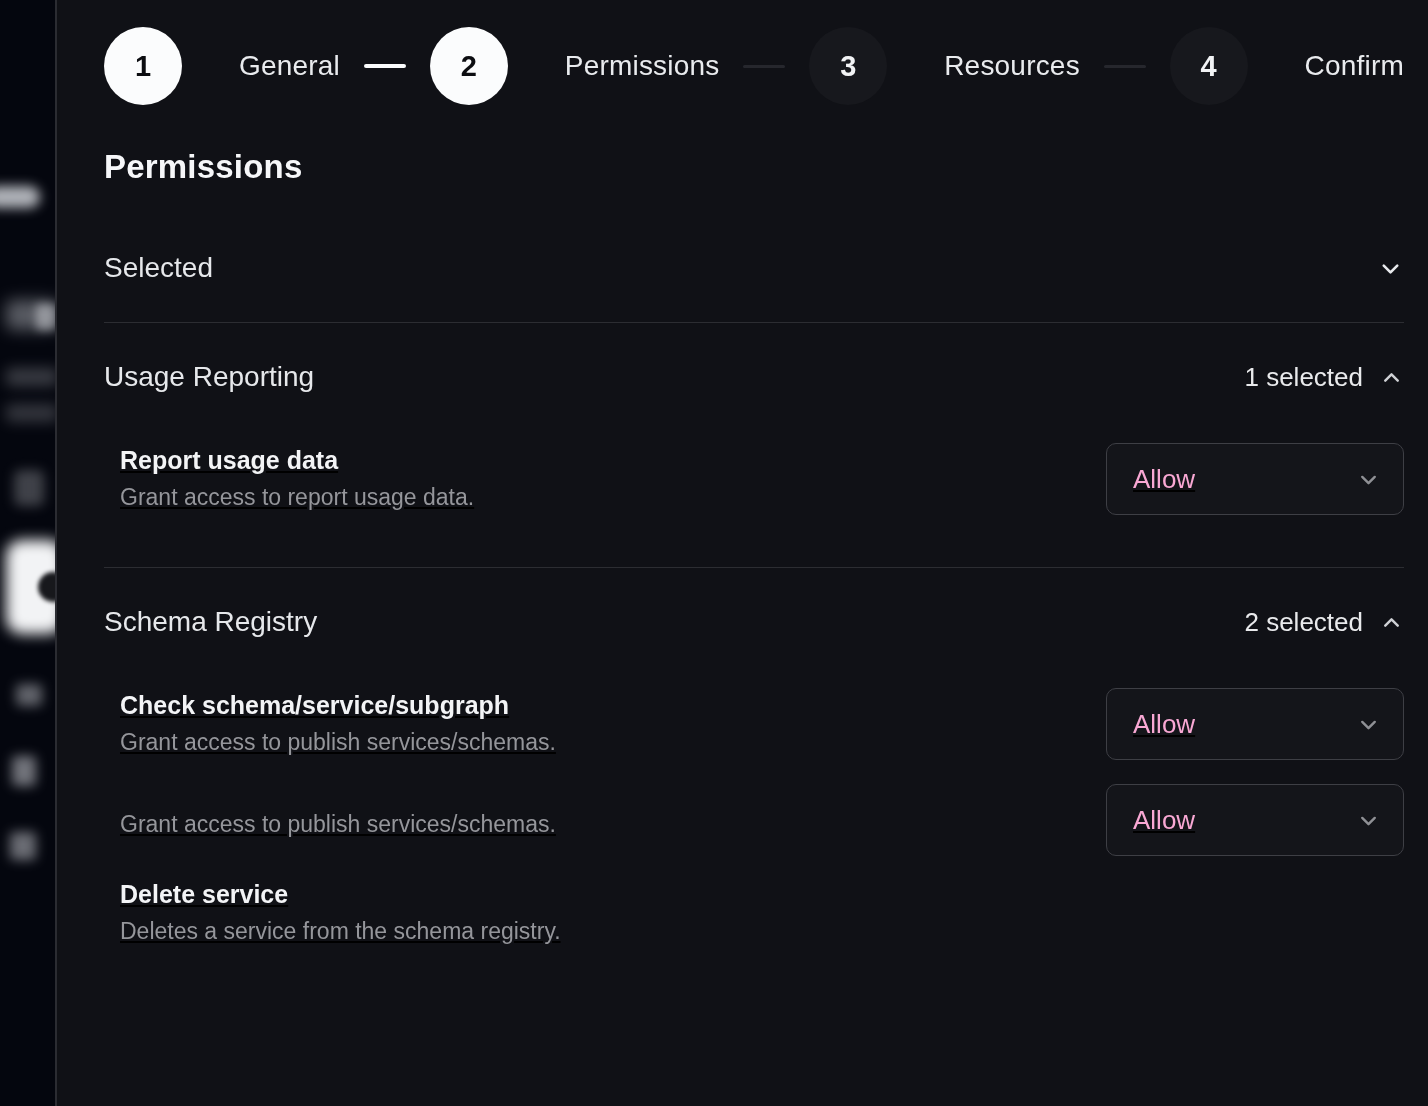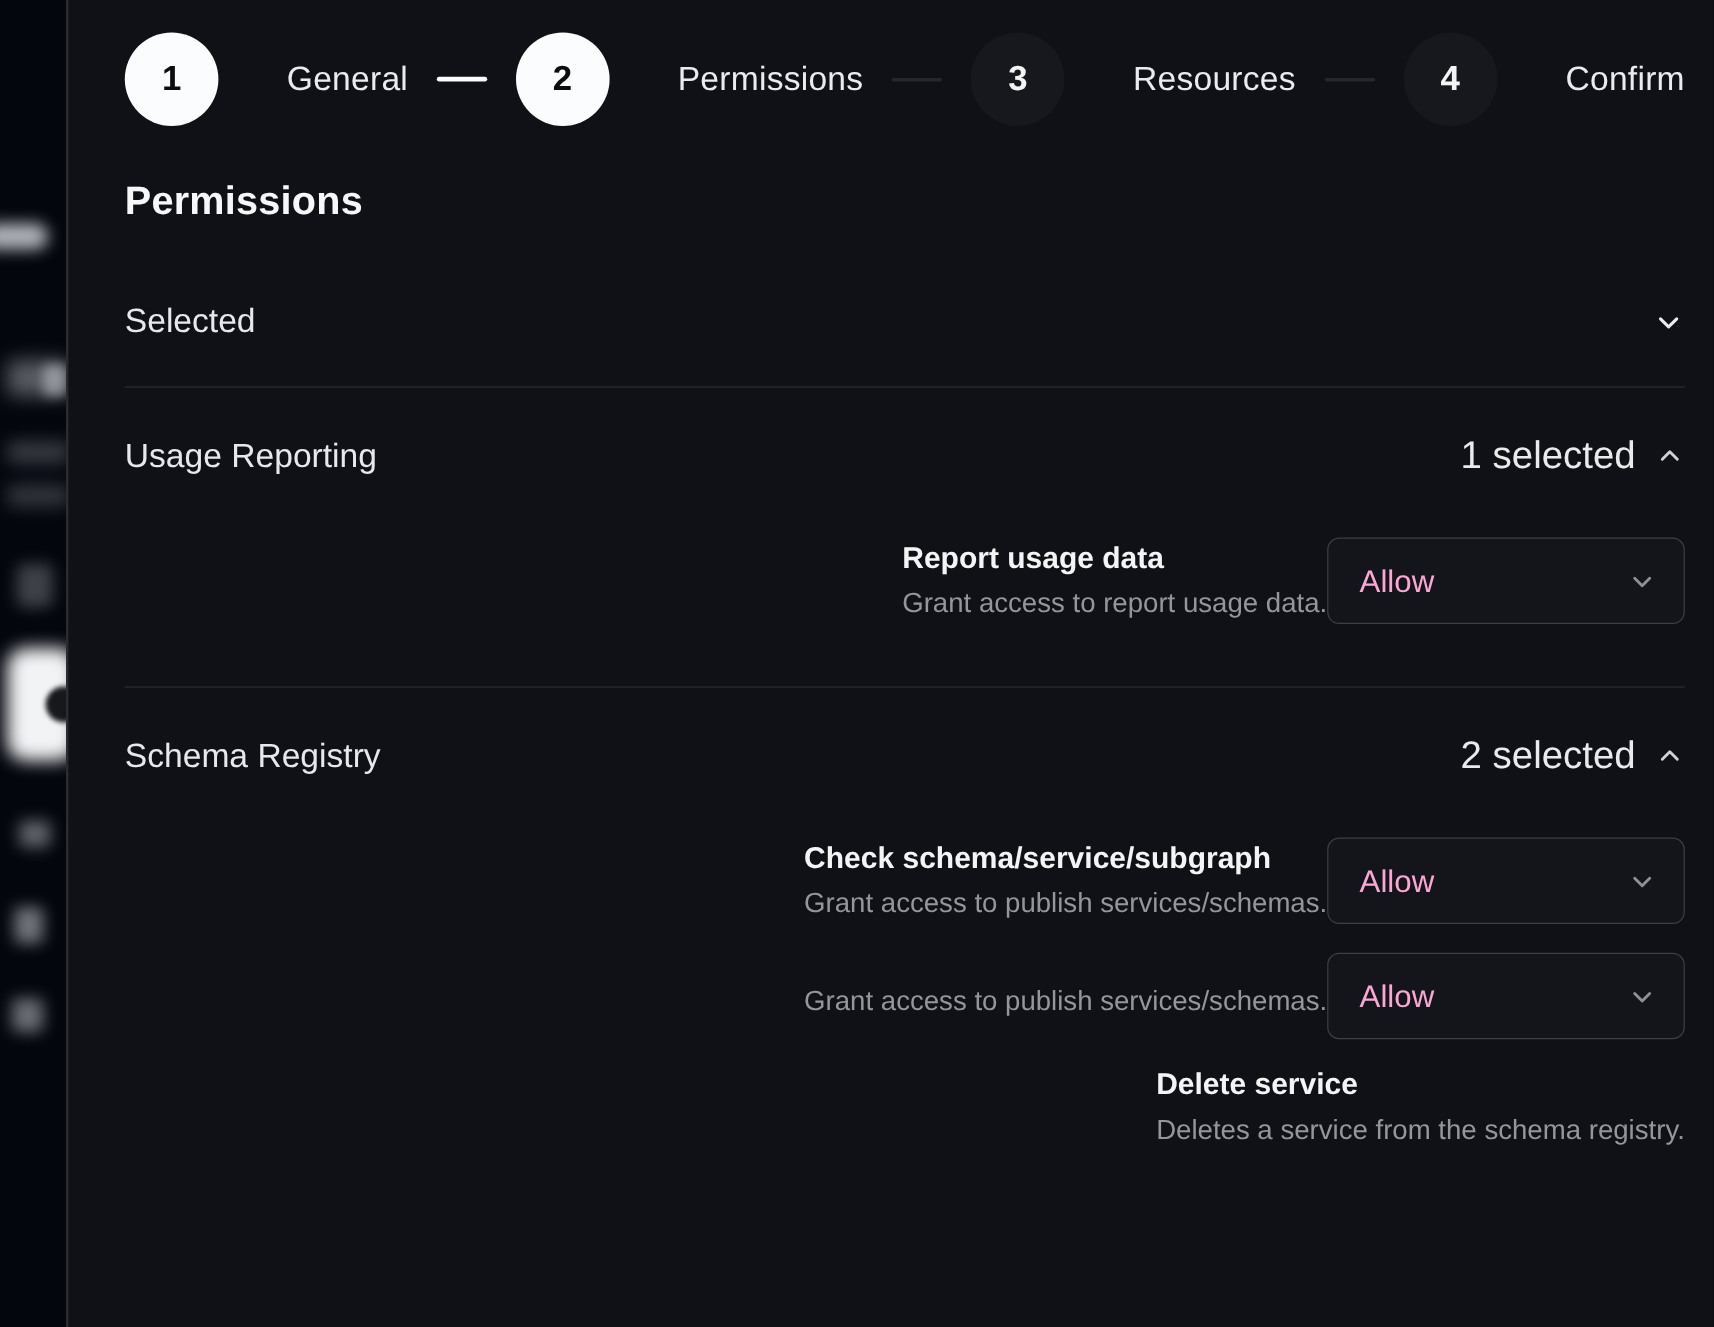--- a/index.html
+++ b/index.html
@@ -61,27 +61,27 @@
 
   
   .section { border-bottom: 1px solid #2c2d32; }
   .section.no-divider { border-bottom: none; }
   .section-header {
     display: flex; justify-content: space-between; align-items: center;
     padding: 38px 0; cursor: pointer;
   }
   .section-title { font-size: 28px; color: #e6e8eb; font-weight: 400; }
   .section-right { display: flex; align-items: center; gap: 16px; }
-  .selected-count { font-size: 32px; color: #e9eaec; }
+  .selected-count { font-size: 26px; color: #e9eaec; }
 
   .chev { display: block; }
 
   
   .perm-rows { display: flex; flex-direction: column; gap: 24px; margin: 12px 0 52px; }
-  .perm-row { display: flex; justify-content: flex-end; align-items: center; padding-left: 16px; }
+  .perm-row { display: flex; justify-content: space-between; align-items: center; padding-left: 16px; text-decoration: underline; }
   .perm-text { display: flex; flex-direction: column; }
   .perm-title { font-size: 25px; font-weight: 700; color: #f3f4f6; line-height: 1.15; }
   .perm-desc  { font-size: 23px; color: #95969b; margin-top: 9px; line-height: 1.2; }
 
   .select {
     width: 298px; height: 72px; flex: none;
     border: 1.5px solid #3e3f45; border-radius: 10px;
     background: #14151a;
     display: flex; align-items: center; justify-content: space-between;
     padding: 0 22px 0 26px; cursor: pointer;

